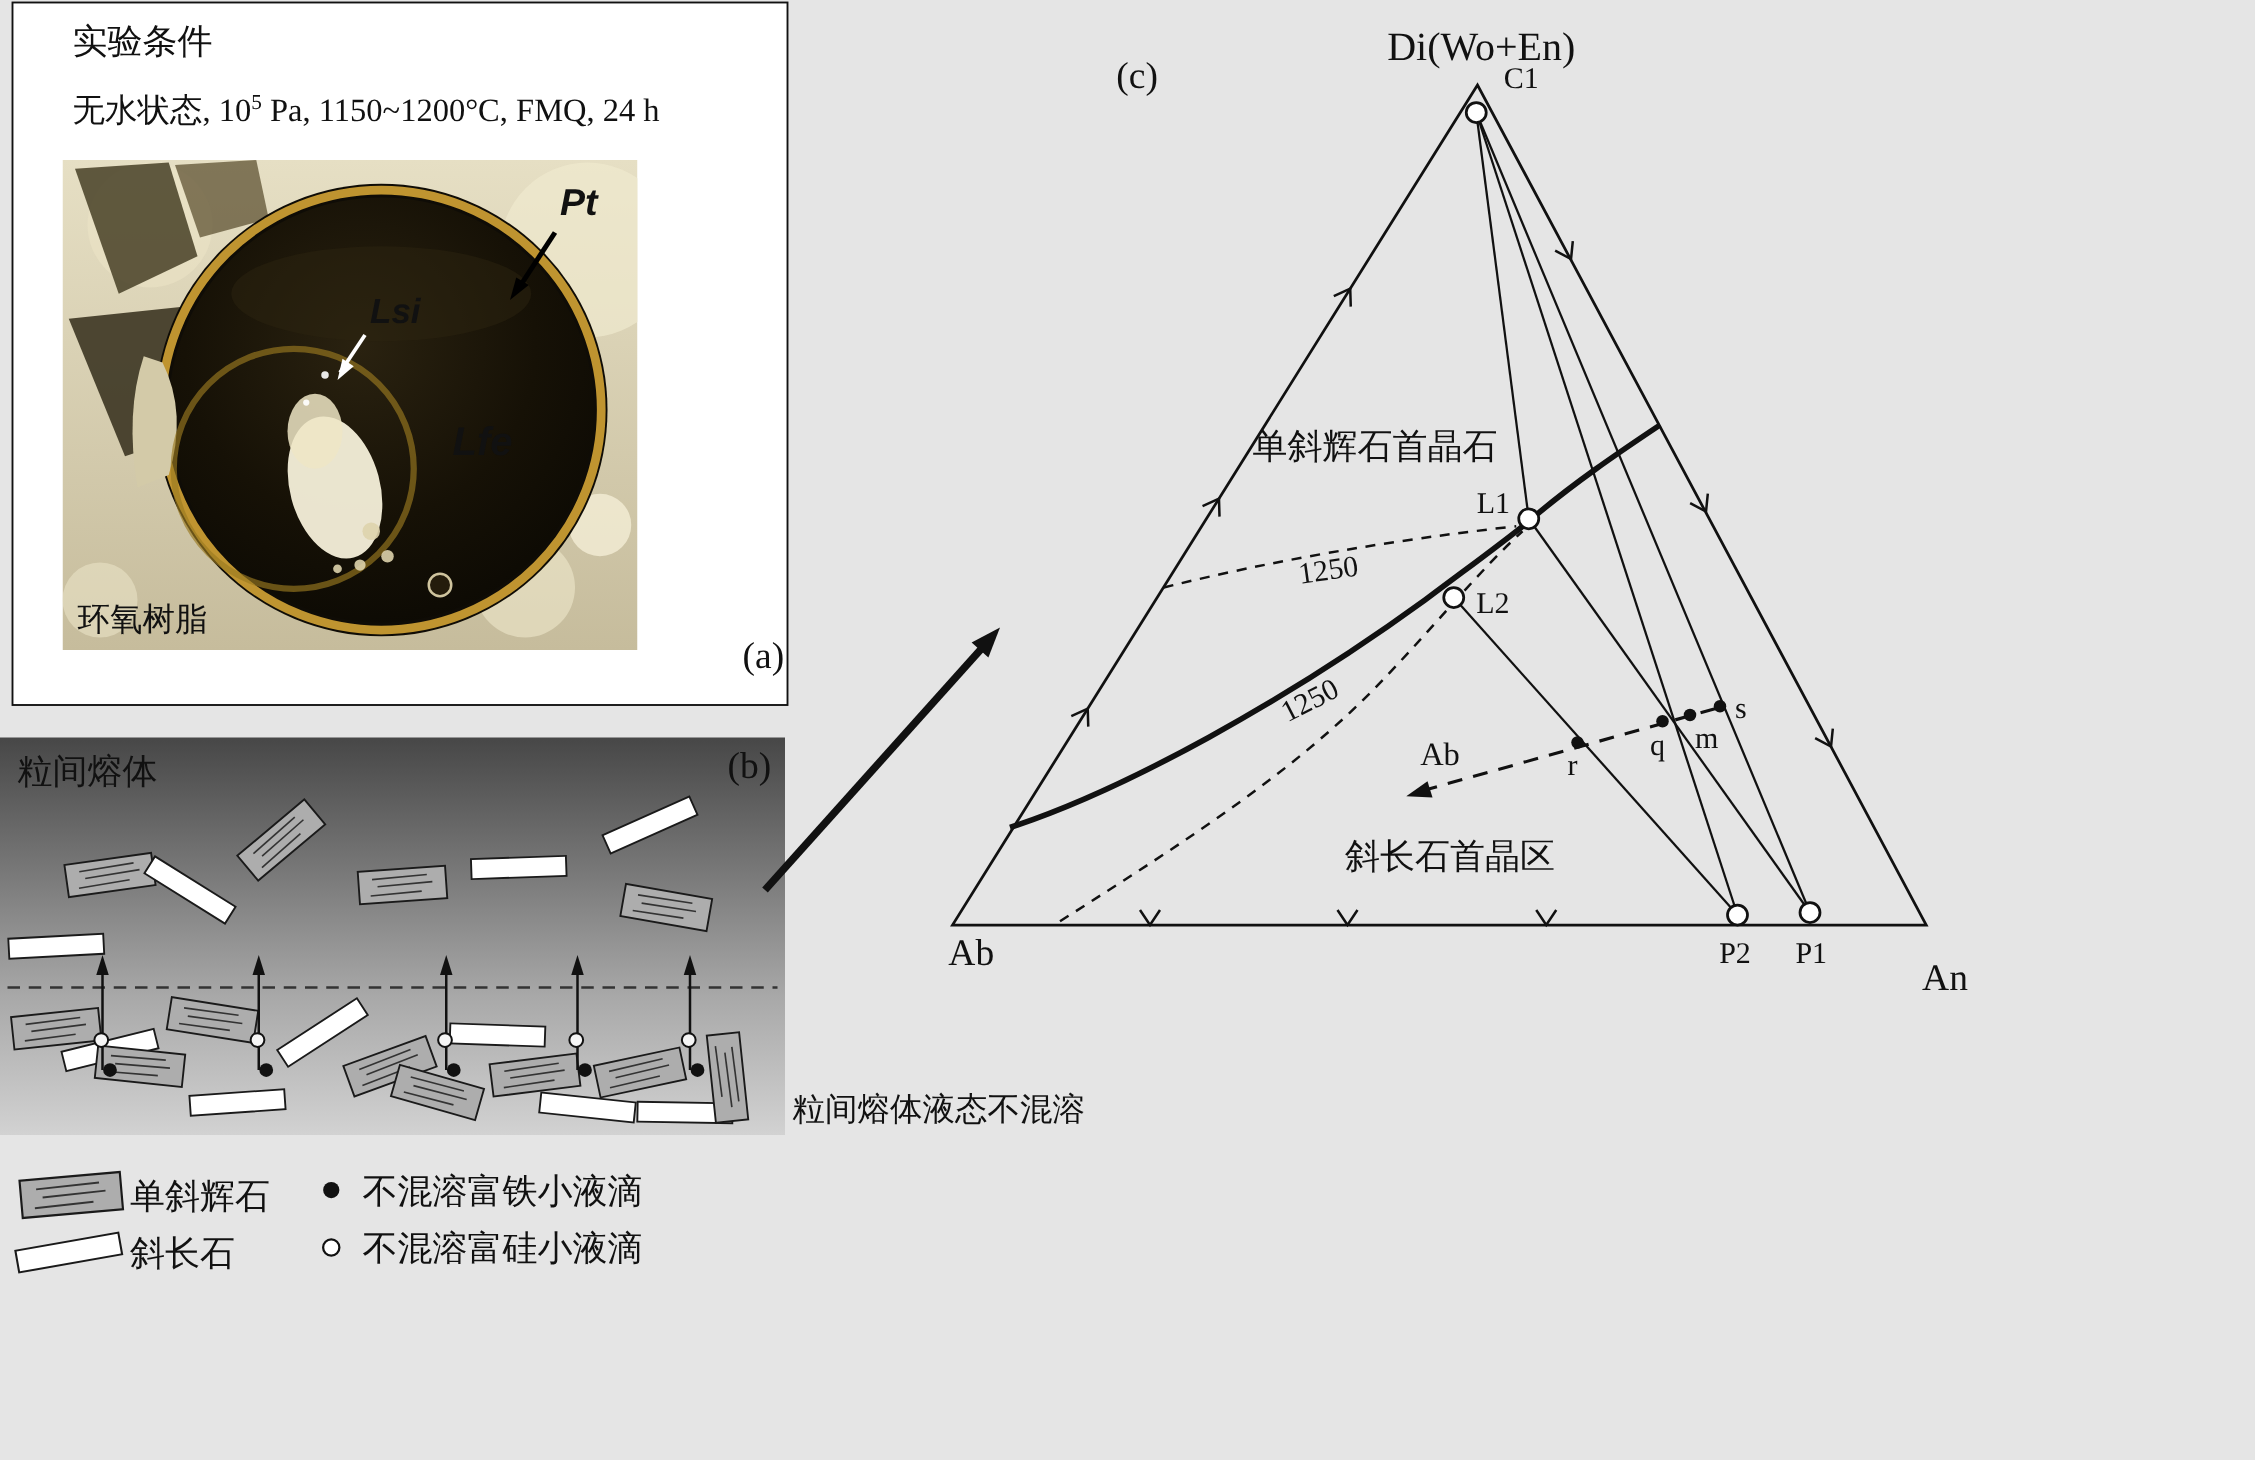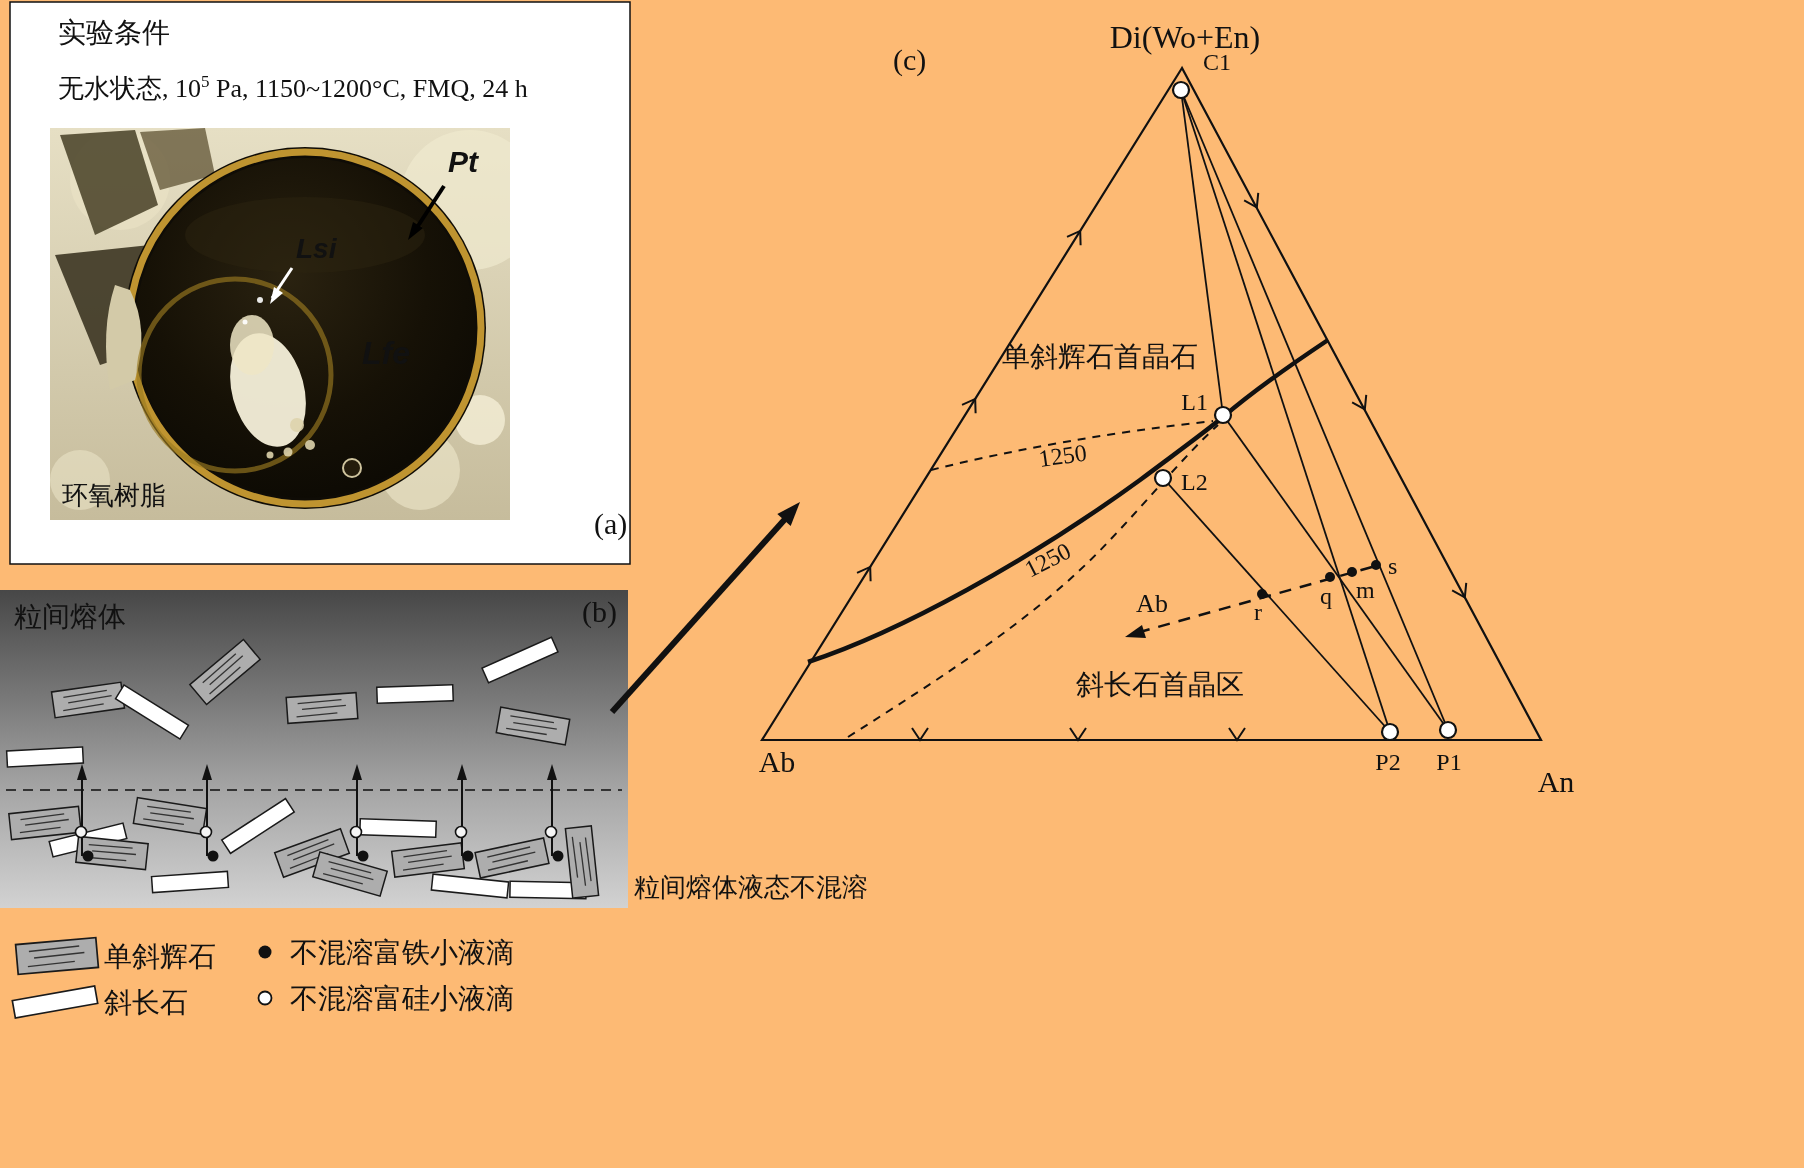--- a/index.html
+++ b/index.html
@@ -1,16 +1,16 @@
 <!DOCTYPE html>
 <html><head>
 <meta charset="utf-8">
 <style>
   html,body{margin:0;padding:0;background:#ffffff;}
-  .stage{position:relative;width:1804px;height:1168px;background:#fdba74;overflow:hidden;
+  .stage{position:relative;width:1804px;height:1168px;background:#e5e5e5;overflow:hidden;
          font-family:"Liberation Serif",serif;}
   svg{position:absolute;left:0;top:0;}
   text{font-family:"Liberation Serif",serif;fill:#111;}
   .cjk{font-family:"Liberation Serif",serif;}
   .photo-label{font-family:"Liberation Sans",sans-serif;font-weight:bold;font-style:italic;}
 </style>
 </head>
 <body>
 
 <div class="stage">

